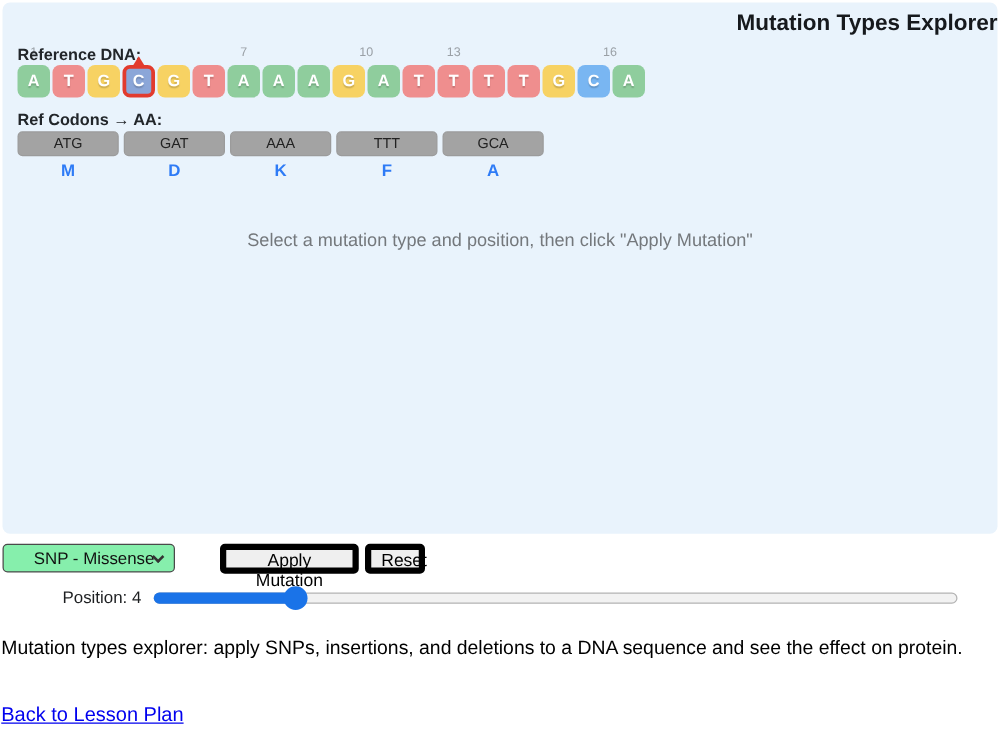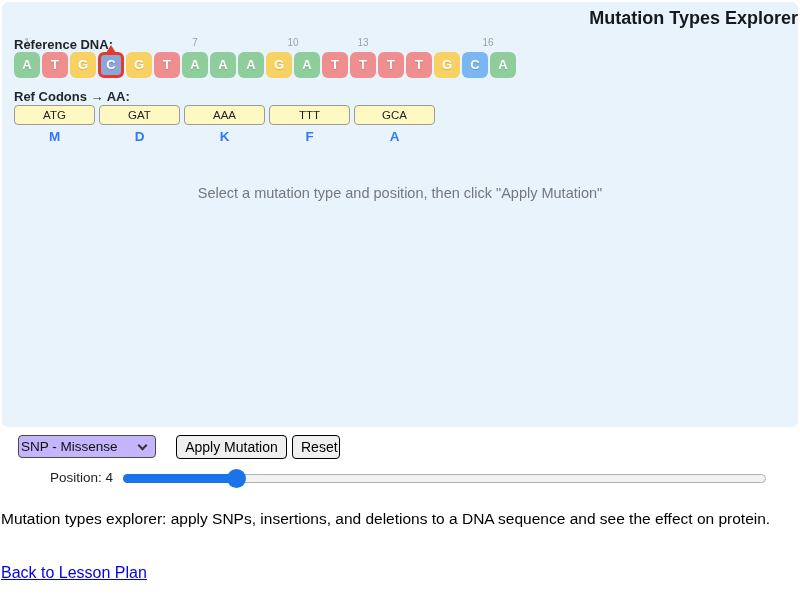--- a/index.html
+++ b/index.html
@@ -26,36 +26,36 @@
   .dna-row { position:absolute; left:12px; top:50px; display:flex; gap:2px; }
   .base { width:26px; height:26px; border-radius:6px; color:#ffffff;
     font-weight:bold; font-size:13px; line-height:26px; text-align:center;
     text-shadow:0 1px 1px rgba(0,0,0,0.18); }
   .base.selected { border:3px solid #e23b2e; line-height:20px; }
 
   .codons-label { position:absolute; left:12px; top:85px; }
   .codon-cols { position:absolute; left:12px; top:103px; display:flex; gap:4px; }
   .codon-col { width:81px; }
   .codon-box { width:81px; height:20px; line-height:18px; text-align:center;
-    background:#fef9c3; border:1px solid #9b9b9b; border-radius:4px;
+    background:#a3a3a3; border:1px solid #9b9b9b; border-radius:4px;
     font-size:11.5px; color:#222; }
   .aa { margin-top:4px; text-align:center; font-weight:bold; font-size:13.5px; }
 
   .message { position:absolute; left:0; top:183px; width:100%; text-align:center;
     font-size:14.5px; color:#74787c; }
 
   
-  .select-box { position:absolute; left:18px; top:435px; width:138px; height:23px;
-    background:#c4b5fd; border:1px solid #4a4a4a; border-radius:4px;
-    font-size:13.5px; color:#111; line-height:21px; padding-left:2px; cursor:default; }
+  .select-box { position:absolute; left:2px; top:435px; width:138px; height:23px;
+    background:#86efac; border:1px solid #4a4a4a; border-radius:4px;
+    font-size:13.5px; color:#111; line-height:21px; padding-left:24px; cursor:default; }
   .chevron { position:absolute; right:9px; top:6px; width:7px; height:7px;
     border-left:2px solid #333; border-bottom:2px solid #333;
     transform:rotate(-45deg); }
   .btn { position:absolute; top:435px; height:24px; background:#efefef;
-    border:1px solid #000000; border-radius:4px; font-size:14px; color:#000;
+    border:5px solid #000000; border-radius:4px; font-size:14px; color:#000;
     font-family:"Liberation Sans", sans-serif; cursor:pointer; padding:0 8px; }
   #apply-btn { left:176px; width:111px; }
   #reset-btn { left:292px; width:48px; }
 
   .pos-label { position:absolute; left:10px; top:470px; font-size:13.5px; color:#1d1f21;margin-left:40px; }
   .slider { position:absolute; left:123px; top:468px; width:643px; height:20px; }
   .slider .track { position:absolute; left:0; top:6px; width:643px; height:9px;
     background:#f2f2f2; border:1px solid #b3b3b3; border-radius:5px; }
   .slider .fill { position:absolute; left:0; top:6px; height:9px;
     background:#1a73e8; border-radius:5px 0 0 5px; }

